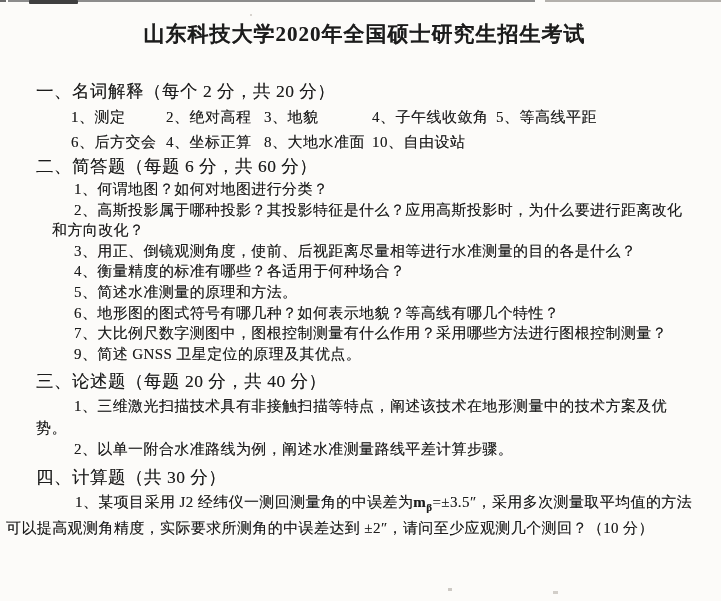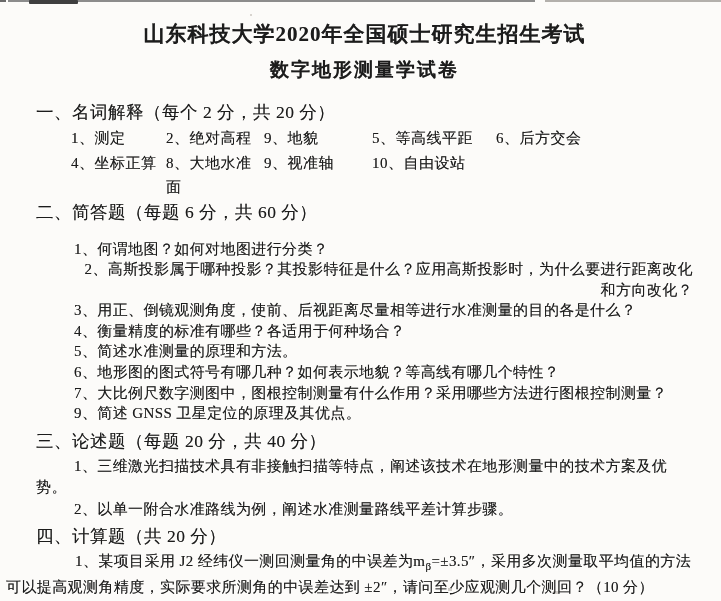--- a/index.html
+++ b/index.html
@@ -33,56 +33,55 @@
     text-align:center;
     letter-spacing:2px;
   }
   .sec-heading{
     margin:0;
     font-size:17.5px;
     line-height:22px;
     font-weight:normal;
     letter-spacing:.5px;
   }
-  .sec1-heading{margin-top:20px;}
+  .sec1-heading{margin-top:34px;}
   .sec2-heading{margin-top:1px;}
   .sec3-heading{margin-top:6px;}
   .sec4-heading{margin-top:5px;}
   .terms{
     margin-top:3px;
     padding-left:35px;
     display:grid;
     grid-template-columns:95px 98px 108px 124px auto;
     font-size:15px;
     line-height:24.5px;
     letter-spacing:.5px;
   }
-  .qlist{margin-top:16px;}
+  .qlist{margin-top:2px;}
   .qlist3{margin-top:4px;}
   .q{
     margin:0;
     font-size:15px;
     line-height:20.6px;
     text-indent:38px;
     letter-spacing:.4px;
   }
   .q.hang1{          
     padding-left:16px;
     text-indent:22px;
-    text-align:right;
   }
   .q3{line-height:21.5px;}
   .q-calc{
     margin:4px 0 0 -30px;
     font-size:15px;
     line-height:21px;
     text-indent:69px;
     letter-spacing:.4px;
   }
-  .q-calc b{font-weight:normal;}
+  .q-calc b{font-weight:bold;}
   .q-calc sub{font-size:11px;}
   
   .art{position:absolute;pointer-events:none;}
   .a1{left:0;top:0;width:6px;height:2px;background:#6a6a6a;}
   .a2{left:8px;top:0;width:527px;height:2px;background:#8c8c8c;}
   .a3{left:29px;top:0;width:49px;height:4px;background:#3f3f3f;border-radius:1px;}
   .a4{left:545px;top:0;width:176px;height:2px;background:#b3b0ac;}
   .a5{left:250px;top:14px;width:2px;height:2px;background:#d8d4cf;}
   .a6{left:448px;top:588px;width:4px;height:3px;background:#cdc9c4;}
   .a7{left:553px;top:591px;width:5px;height:3px;background:#d2cec9;}
@@ -94,32 +93,31 @@
 <div class="art a2"></div>
 <div class="art a3"></div>
 <div class="art a4"></div>
 <div class="art a5"></div>
 <div class="art a6"></div>
 <div class="art a7"></div>
 
 <div class="page">
 
   <h1 class="title">山东科技大学2020年全国硕士研究生招生考试</h1>
-  <h2 class="subtitle">数字地形测量学试卷</h2>
 
   <p class="sec-heading sec1-heading">一、名词解释（每个 2 分，共 20 分）</p>
   <div class="terms">
     <span>1、测定</span>
     <span>2、绝对高程</span>
-    <span>9、地貌</span>
+    <span>3、地貌</span>
+    <span>4、子午线收敛角</span>
     <span>5、等高线平距</span>
     <span>6、后方交会</span>
     <span>4、坐标正算</span>
     <span>8、大地水准面</span>
-    <span>9、视准轴</span>
     <span>10、自由设站</span>
   </div>
 
   <p class="sec-heading sec2-heading">二、简答题（每题 6 分，共 60 分）</p>
   <div class="qlist">
     <p class="q">1、何谓地图？如何对地图进行分类？</p>
     <p class="q hang1">2、高斯投影属于哪种投影？其投影特征是什么？应用高斯投影时，为什么要进行距离改化和方向改化？</p>
     <p class="q">3、用正、倒镜观测角度，使前、后视距离尽量相等进行水准测量的目的各是什么？</p>
     <p class="q">4、衡量精度的标准有哪些？各适用于何种场合？</p>
     <p class="q">5、简述水准测量的原理和方法。</p>
@@ -127,16 +125,16 @@
     <p class="q">7、大比例尺数字测图中，图根控制测量有什么作用？采用哪些方法进行图根控制测量？</p>
     <p class="q">9、简述 GNSS 卫星定位的原理及其优点。</p>
   </div>
 
   <p class="sec-heading sec3-heading">三、论述题（每题 20 分，共 40 分）</p>
   <div class="qlist qlist3">
     <p class="q q3">1、三维激光扫描技术具有非接触扫描等特点，阐述该技术在地形测量中的技术方案及优势。</p>
     <p class="q q3">2、以单一附合水准路线为例，阐述水准测量路线平差计算步骤。</p>
   </div>
 
-  <p class="sec-heading sec4-heading">四、计算题（共 20 分）</p>
+  <p class="sec-heading sec4-heading">四、计算题（共 30 分）</p>
   <p class="q-calc"><span>1、某项目采用 J2 经纬仪一测回测量角的中误差为</span><b><span>m</span><sub>β</sub></b><span>=±3.5″，采用多次测量取平均值的方法可以提高观测角精度，实际要求所测角的中误差达到 ±2″，请问至少应观测几个测回？（10 分）</span></p>
 
 </div>
 
 </body></html>

